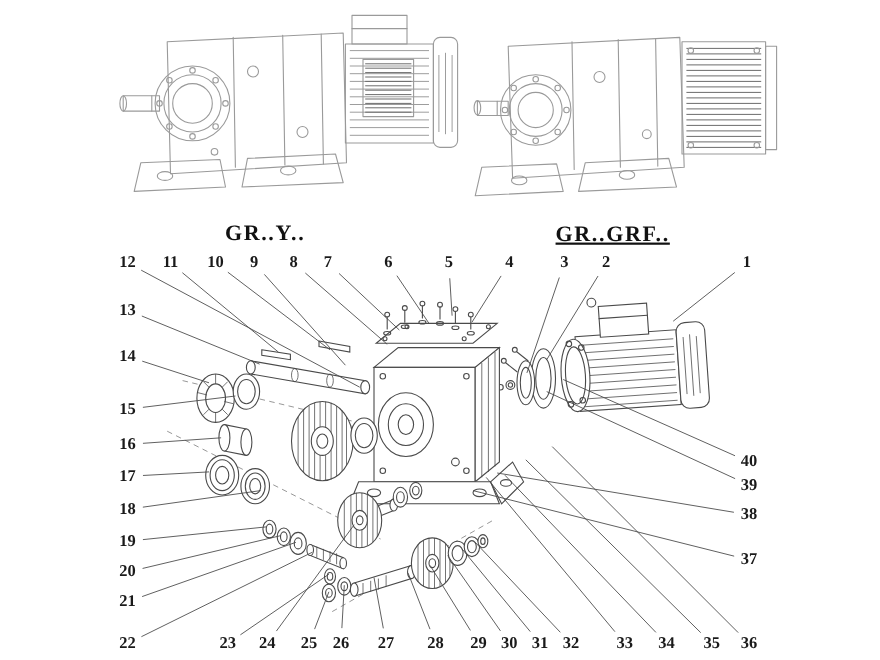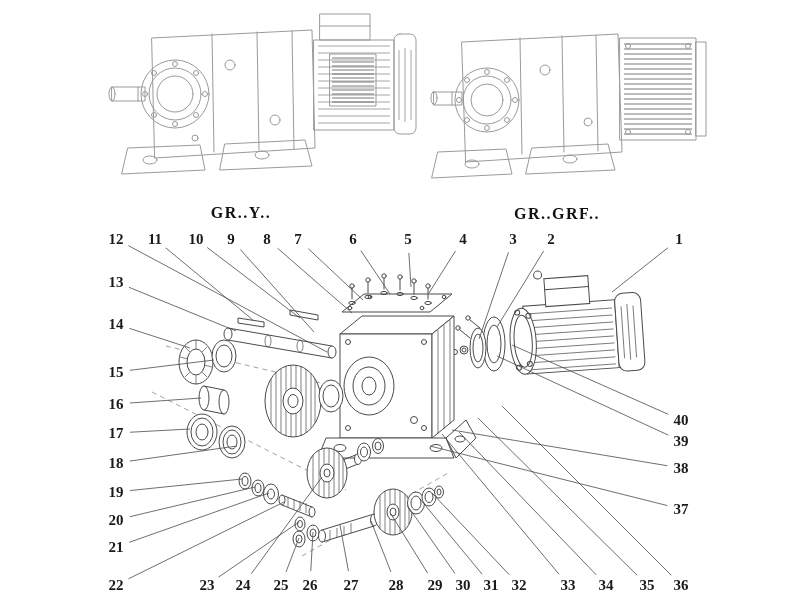--- a/index.html
+++ b/index.html
@@ -1,23 +1,23 @@
 <!DOCTYPE html>
 <html><head>
 <meta charset="utf-8">
 <title>Gear unit exploded diagram</title>
 <style>
   html,body{margin:0;padding:0;background:#fff;}
   #canvas{position:relative;width:800px;height:600px;background:#ffffff;overflow:hidden;
           font-family:"Liberation Serif","DejaVu Serif",serif;}
   #art{position:absolute;left:0;top:0;}
   .variant-label{position:absolute;transform:translate(-50%,-50%);
-    font-weight:700;font-size:16px;letter-spacing:1.5px;color:#111;white-space:nowrap;}
+    font-weight:700;font-size:20px;letter-spacing:1.5px;color:#111;white-space:nowrap;}
   #label-gry{left:241px;top:213px;}
-  #label-grgrf{left:557px;top:214px;}
+  #label-grgrf{left:557px;top:214px;text-decoration:underline;}
   
   .ln{fill:none;stroke:#4a4a4a;stroke-width:1;stroke-linecap:round;stroke-linejoin:round;}
   .lt{fill:none;stroke:#9a9a9a;stroke-width:1;stroke-linecap:round;stroke-linejoin:round;}
   .fins{fill:none;stroke:#8f8f8f;stroke-width:0.8;}
   .finsdark{fill:none;stroke:#6a6a6a;stroke-width:0.9;}
   .part{fill:#ffffff;stroke:#4a4a4a;stroke-width:1;}
   .hatch{fill:none;stroke:#4a4a4a;stroke-width:0.7;}
   .dash{fill:none;stroke:#8a8a8a;stroke-width:0.8;stroke-dasharray:5 4;}
   .leader{stroke:#4a4a4a;stroke-width:0.8;}
   .callout{font-family:"Liberation Serif","DejaVu Serif",serif;font-weight:700;font-size:15px;

